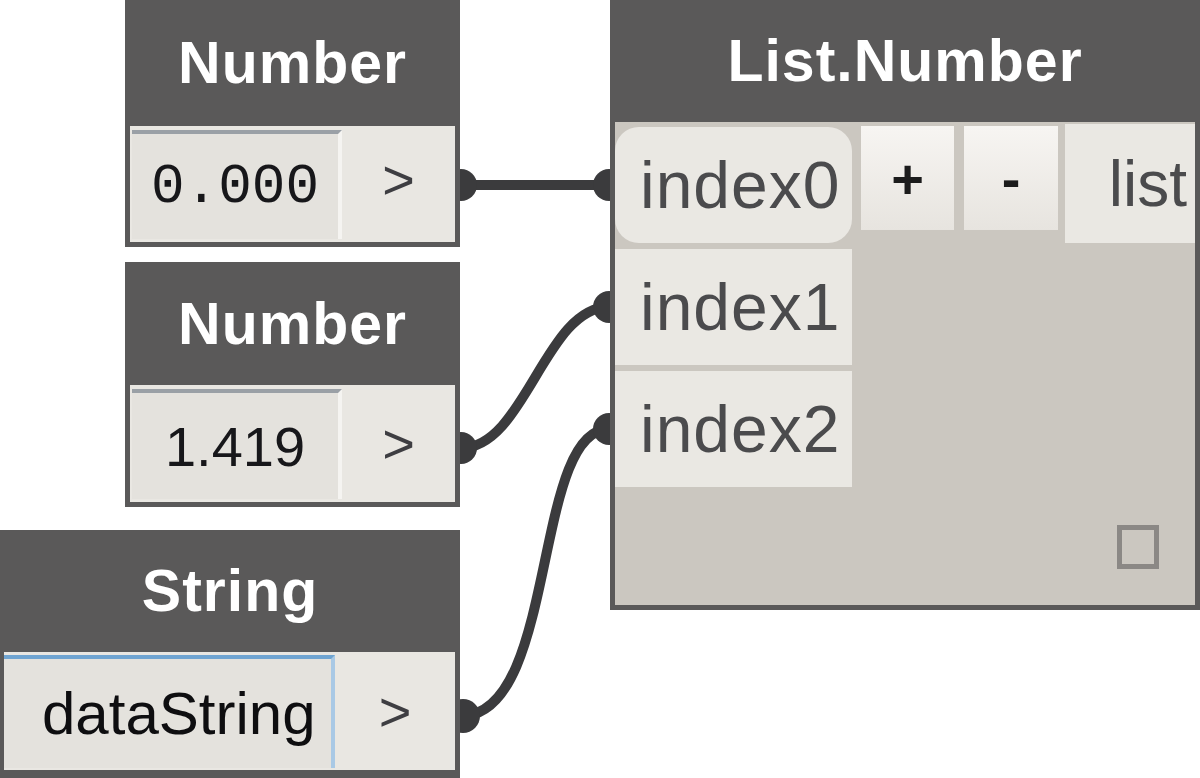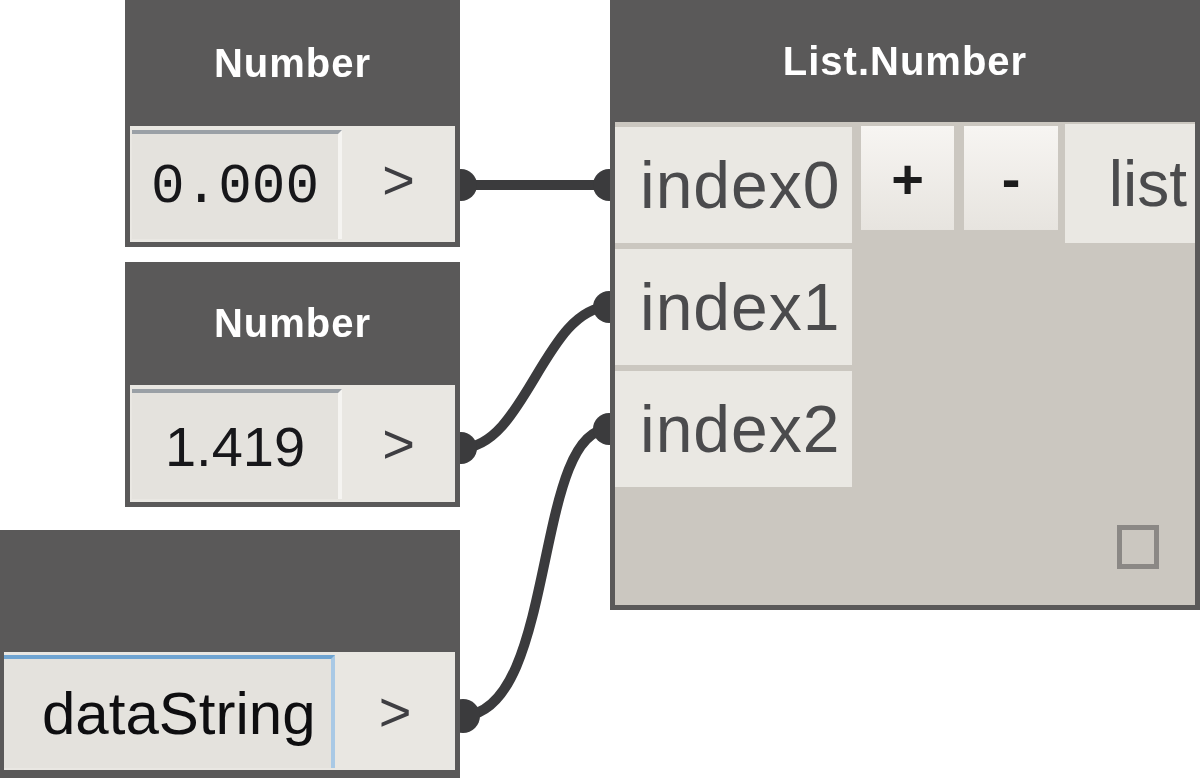--- a/index.html
+++ b/index.html
@@ -21,21 +21,21 @@
   html,body{width:1200px;height:778px;overflow:hidden;background:#ffffff;
     font-family:"Liberation Sans","DejaVu Sans",sans-serif;}
   .canvas{position:relative;width:1200px;height:778px;background:#ffffff;overflow:hidden;}
 
   .wires{position:absolute;left:0;top:0;width:1200px;height:778px;z-index:1;}
   .wire{stroke:var(--wire);stroke-width:10;fill:none;stroke-linecap:round;}
   .knob{fill:var(--wire);}
 
   .node{position:absolute;background:var(--node-frame);z-index:2;}
   .header{position:absolute;left:0;top:0;right:0;display:flex;align-items:center;justify-content:center;
-    color:var(--title-text);font-weight:bold;font-size:40px;letter-spacing:1px;cursor:default;}
+    color:var(--title-text);font-weight:bold;font-size:59px;letter-spacing:1px;cursor:default;}
   .body{position:absolute;left:5px;right:5px;bottom:5px;background:var(--body-light);}
 
   
   .n1{left:125px;top:0;width:335px;height:247px;}
   .n1 .header{height:126px;}
   .n1 .body{top:126px;font-family:Liberation Mono, monospace;}
   .n2{left:125px;top:262px;width:335px;height:245px;}
   .n2 .header{height:123px;}
   .n2 .body{top:123px;}
 
@@ -57,21 +57,21 @@
     justify-content:flex-start;padding-left:38px;font-size:60px;color:#0e0e10;}
   .n3 .outport{left:331px;right:0;}
 
   
   .n4{left:610px;top:0;width:590px;height:610px;}
   .n4 .header{height:122px;}
   .n4 .body{top:122px;background:var(--list-body);}
   .inrow{position:absolute;left:0;width:237px;height:116px;background:var(--port-bg);
     display:flex;align-items:center;padding-left:25px;
     font-size:66px;letter-spacing:1px;color:var(--label-text);}
-  .r0{top:5px;} .r1{top:127px;} .r2{top:249px;}
+  .r0{top:5px;border-radius:24px;} .r1{top:127px;} .r2{top:249px;}
   .btn{position:absolute;top:4px;height:104px;background:linear-gradient(#f7f5f2,#e7e4df);
     display:flex;align-items:center;justify-content:center;
     font-size:56px;font-weight:bold;color:#1c1c1c;cursor:pointer;}
   .plus{left:246px;width:93px;}
   .minus{left:349px;width:94px;}
   .listout{position:absolute;right:0;top:2px;width:130px;height:119px;background:var(--port-bg);
     display:flex;align-items:center;justify-content:flex-end;padding-right:8px;
     font-size:64px;color:var(--label-text);}
   .checkbox{position:absolute;right:36px;bottom:36px;width:42px;height:44px;
     border:5px solid var(--checkbox-border);background:transparent;}
@@ -107,20 +107,23 @@
     <div class="header">
       <span>Number</span>
     </div>
     <div class="body">
       <div class="valuebox">1.419</div>
       <div class="outport">&gt;</div>
     </div>
   </div>
 
   <div class="node n3">
+    <div class="header">
+      <span>String</span>
+    </div>
     <div class="body">
       <div class="valuebox">dataString</div>
       <div class="outport">&gt;</div>
     </div>
   </div>
 
   <div class="node n4">
     <div class="header">
       <span>List.Number</span>
     </div>

